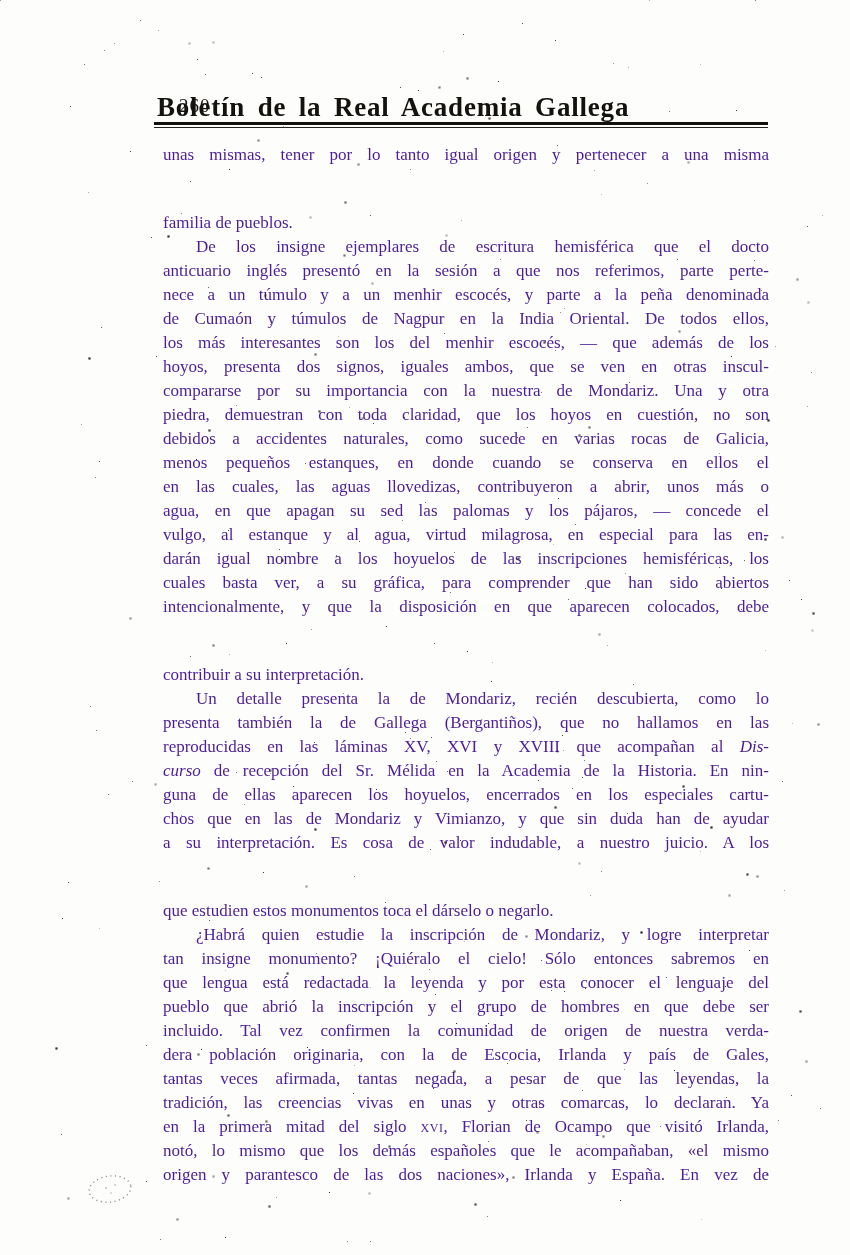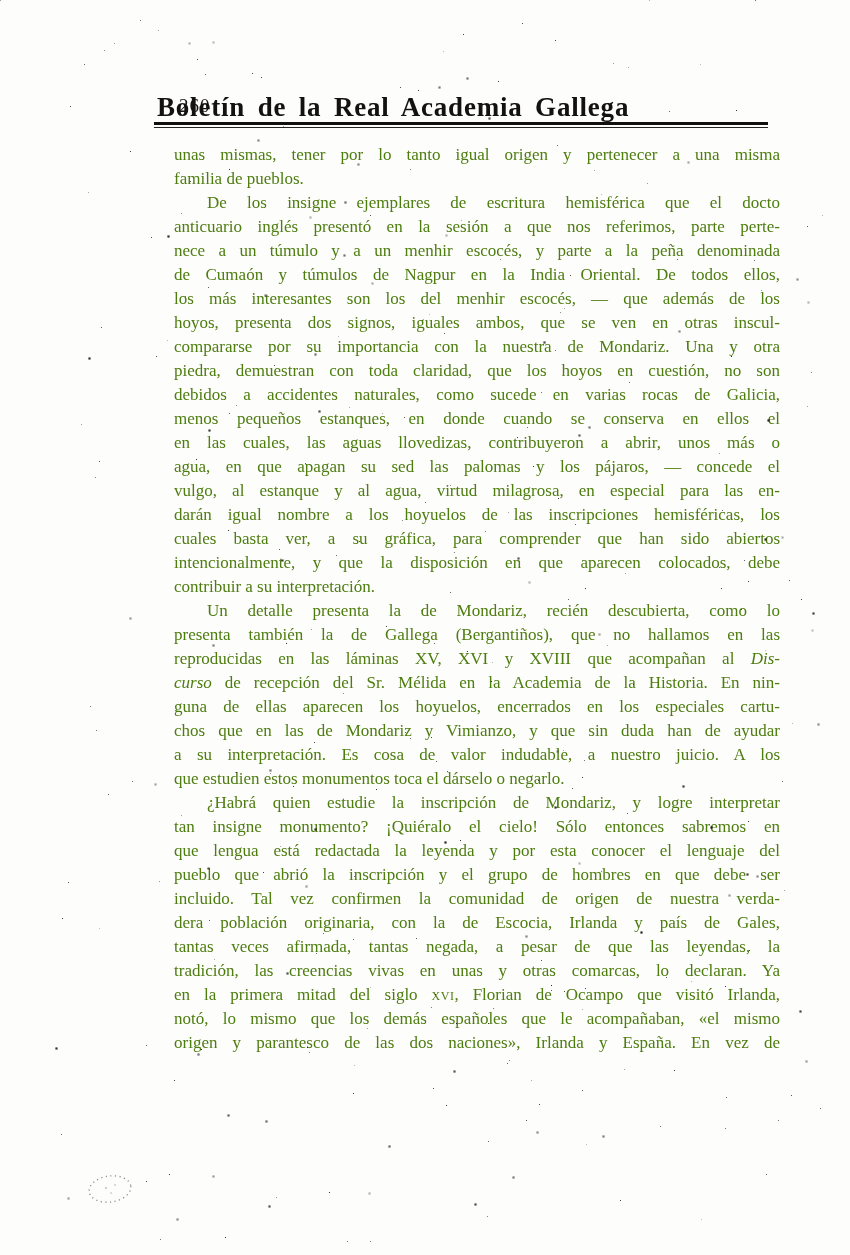--- a/index.html
+++ b/index.html
@@ -58,34 +58,35 @@
   }
   .rule-b {
     margin-top: 2px;
     height: 0;
     border-top: 1.5px solid #24221d;
   }
   
   .text-block {
     position: absolute;
     top: 143px;
-    left: 174px;
+    left: 163px;
     width: 606px;
     font-size: 17px;
-    color: #4d7c0f;
+    color: #4c1d95;
   }
   .line {
     height: 24px;
     line-height: 24px;
     text-align: justify;
     text-align-last: justify;
     overflow: visible;
   }
   .line.flush-left {
     text-align-last: left;
+    margin-top: 44px;
   }
   .para.indent .line:first-child {
     text-indent: 33px;
   }
   .seg-i { font-style: italic; }
   .seg-sc { font-variant: small-caps; letter-spacing: 0.5px; }
   
   .noise-layer {
     position: absolute;
     top: 0; left: 0;

